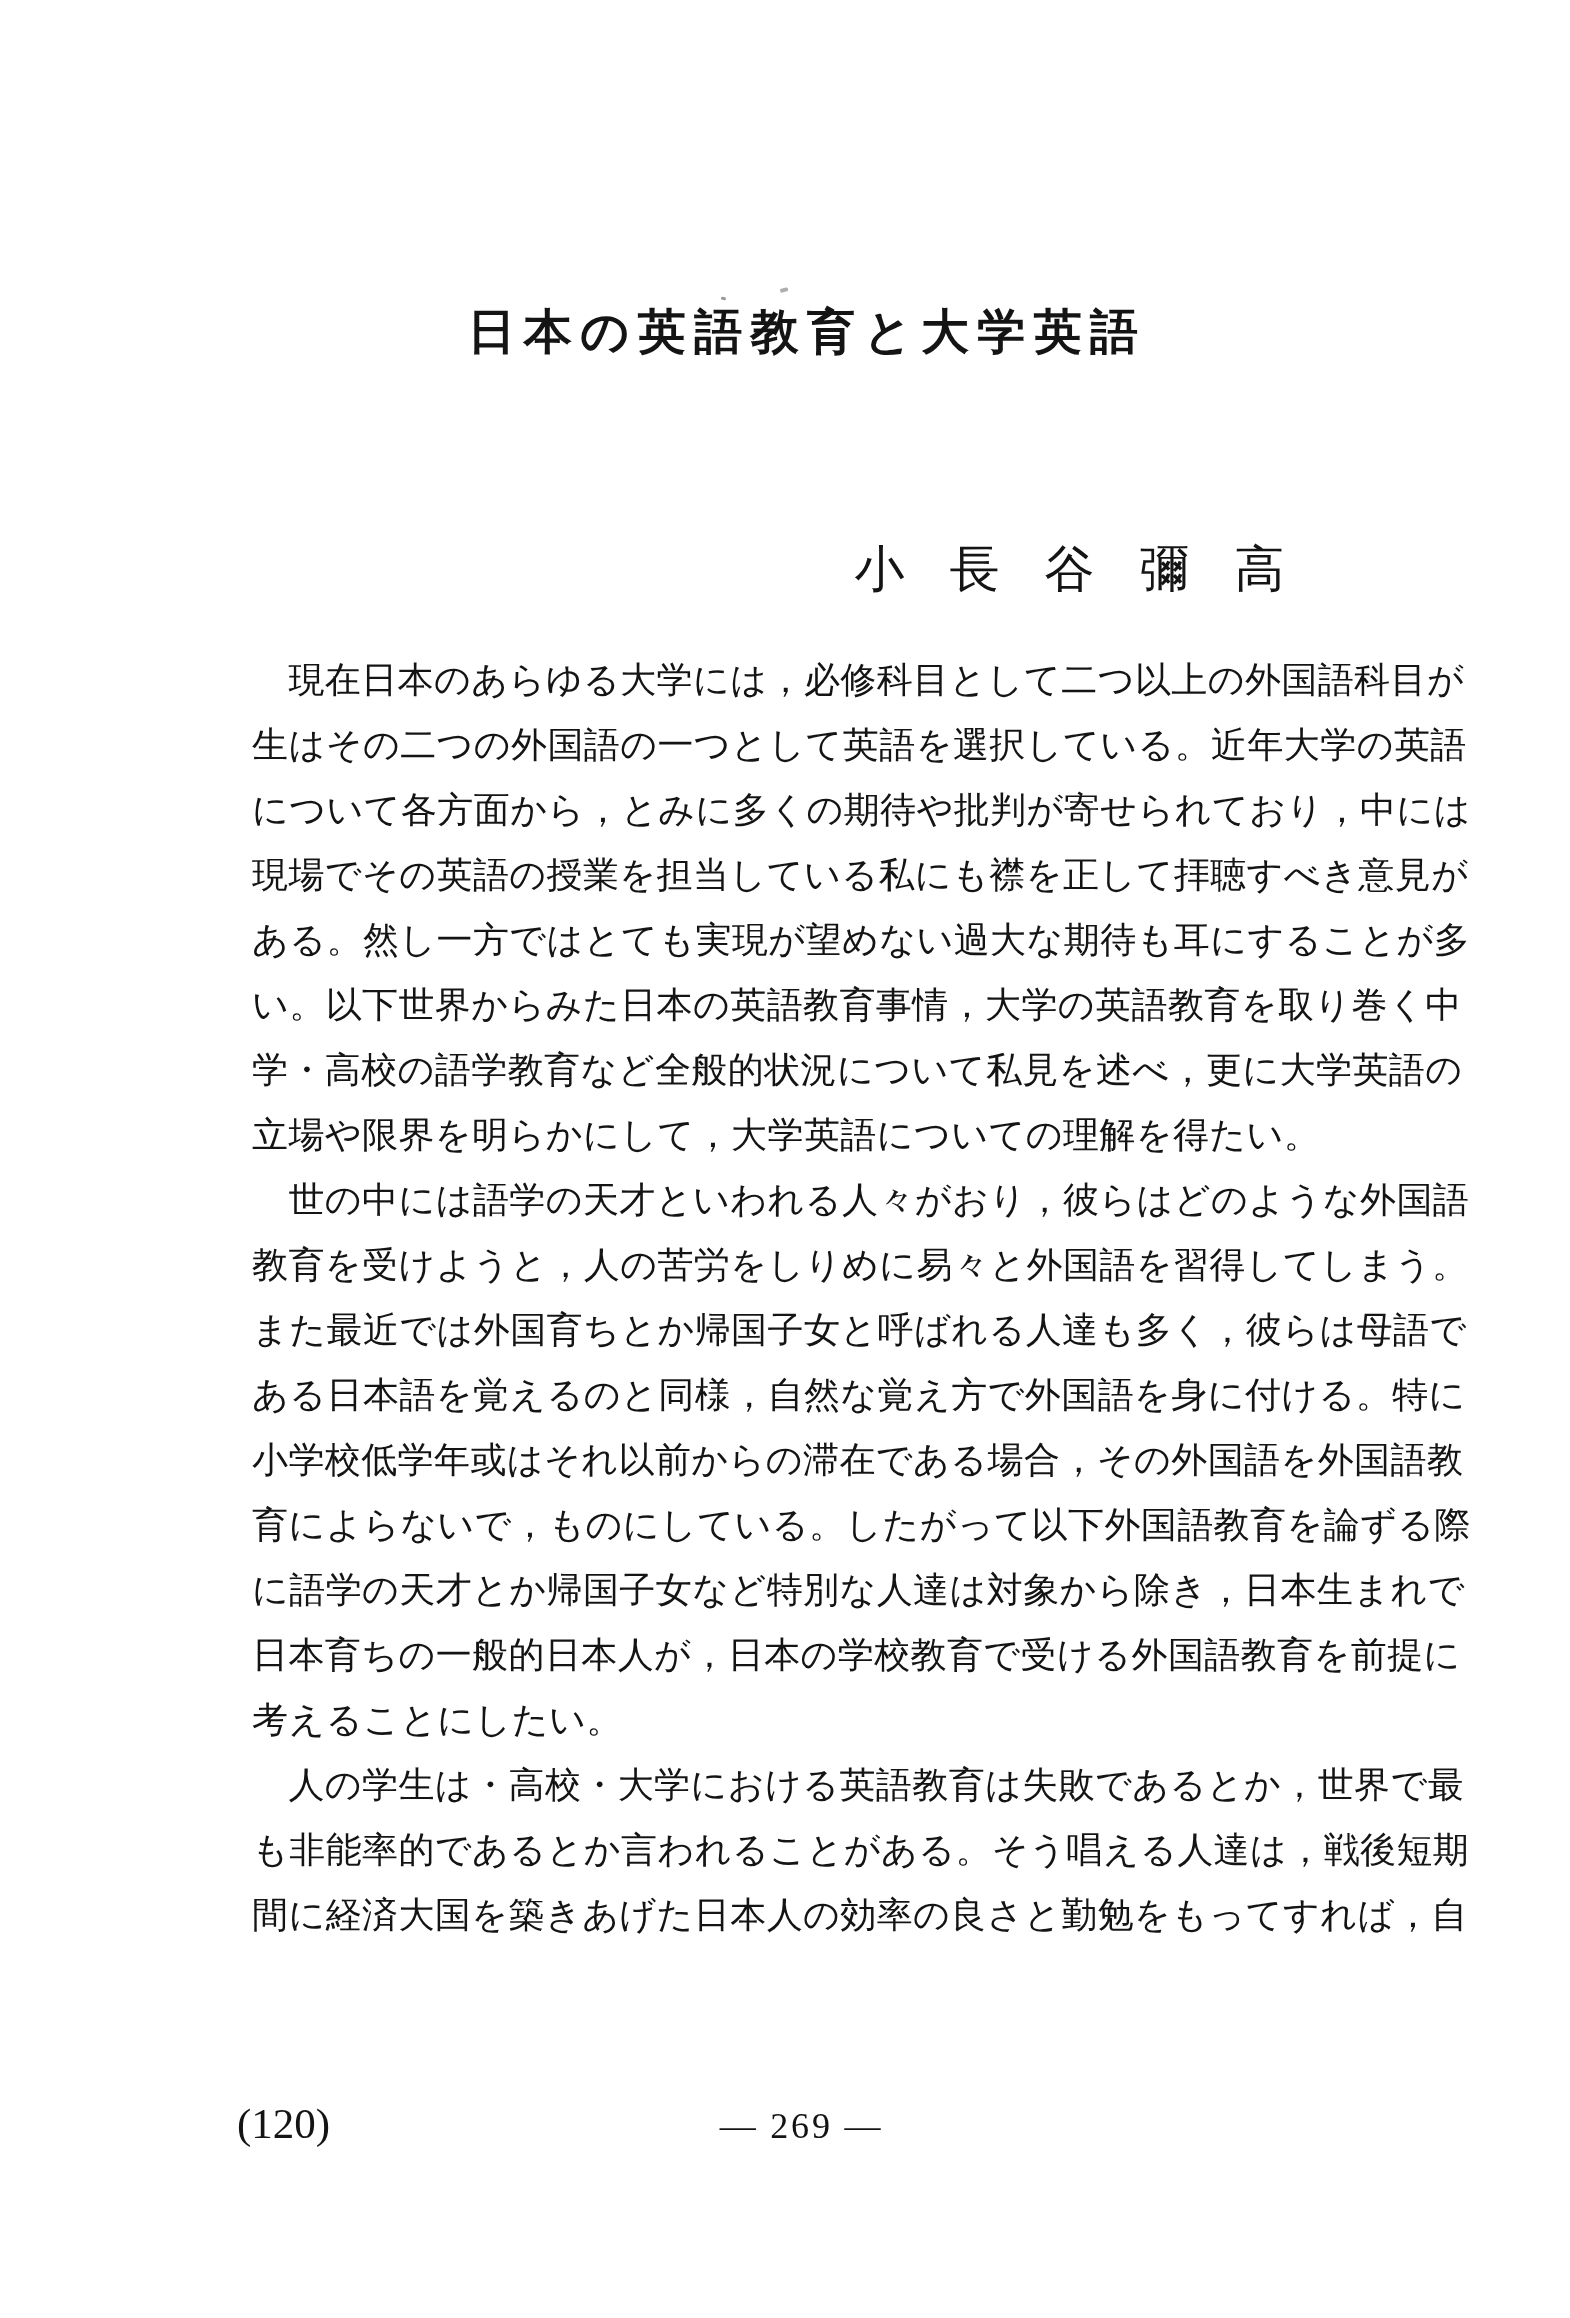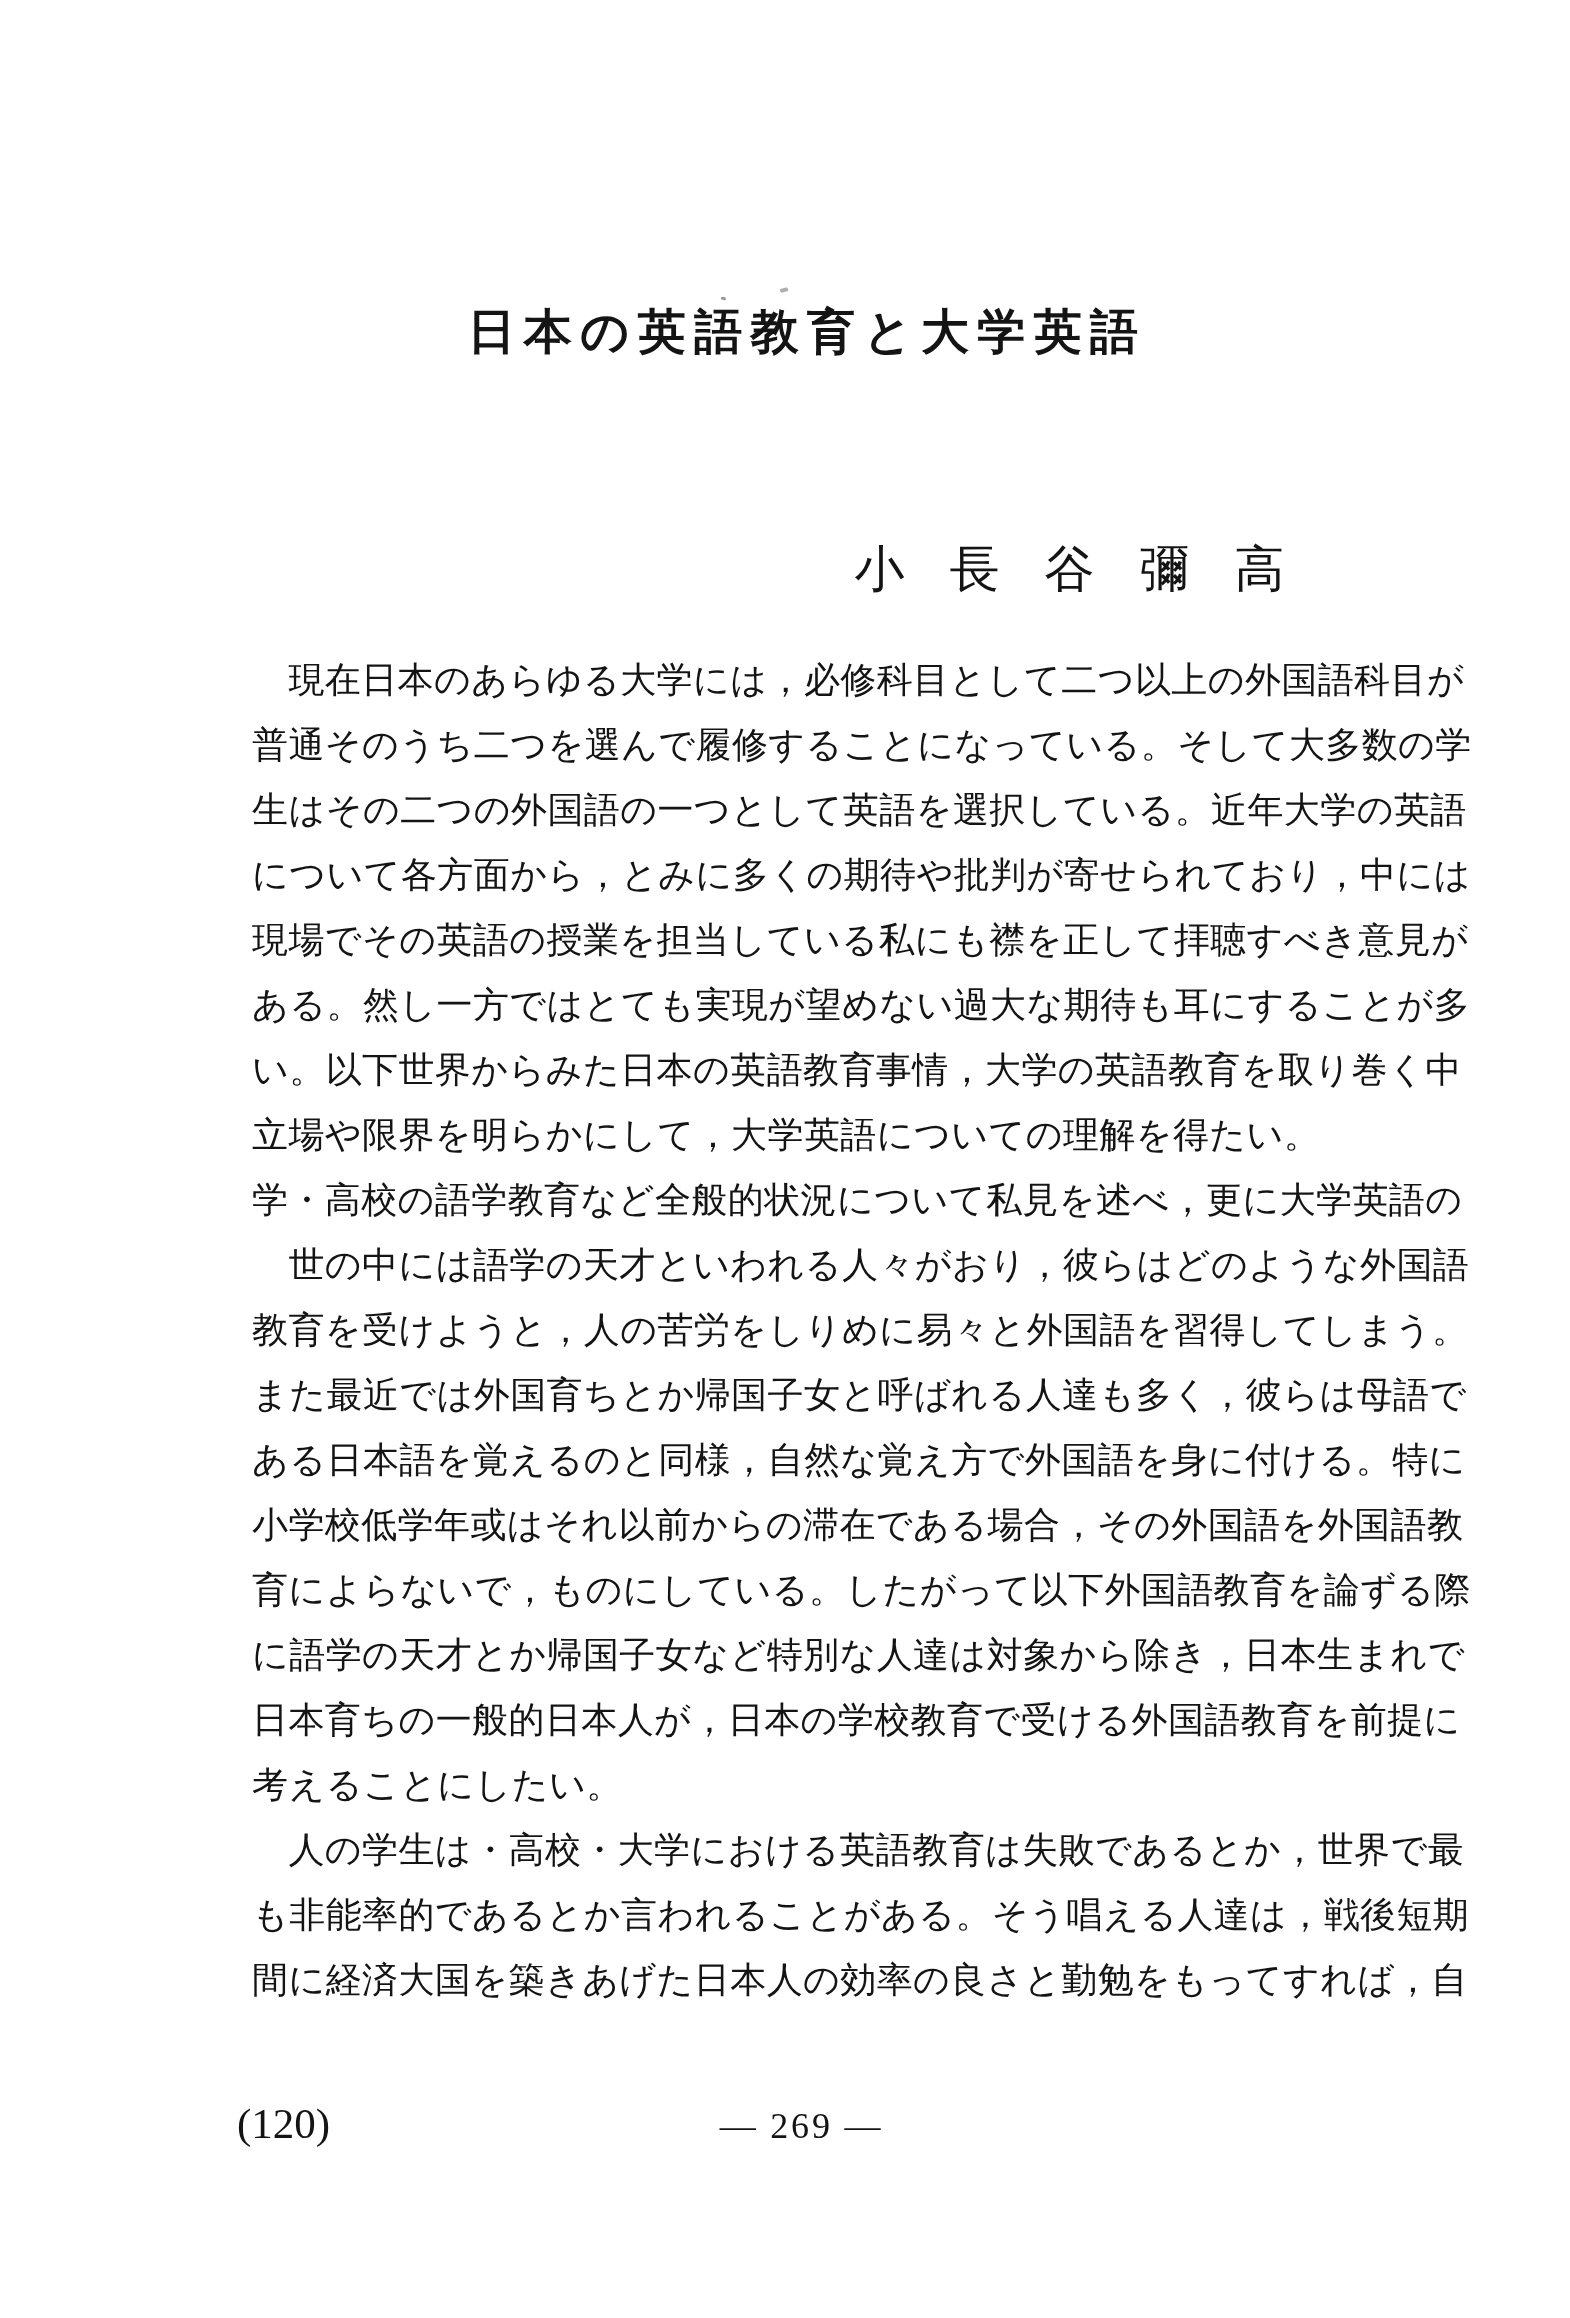--- a/index.html
+++ b/index.html
@@ -97,28 +97,27 @@
 
   <span class="speck speck-a"></span>
   <span class="speck speck-b"></span>
 
   <h1 class="title">日本の英語教育と大学英語</h1>
 
   <div class="author">小長谷彌高</div>
 
   <div class="body-text">
       <div class="line">　現在日本のあらゆる大学には，必修科目として二つ以上の外国語科目が</div>
-      <div class="line">普通そのうち二つを選んで履修することになっている。そして大多数の学</div>
       <div class="line">生はその二つの外国語の一つとして英語を選択している。近年大学の英語</div>
       <div class="line">について各方面から，とみに多くの期待や批判が寄せられており，中には</div>
       <div class="line">現場でその英語の授業を担当している私にも襟を正して拝聴すべき意見が</div>
       <div class="line">ある。然し一方ではとても実現が望めない過大な期待も耳にすることが多</div>
       <div class="line">い。以下世界からみた日本の英語教育事情，大学の英語教育を取り巻く中</div>
+      <div class="line">学・高校の語学教育など全般的状況について私見を述べ，更に大学英語の</div>
       <div class="line">立場や限界を明らかにして，大学英語についての理解を得たい。</div>
-      <div class="line">学・高校の語学教育など全般的状況について私見を述べ，更に大学英語の</div>
       <div class="line">　世の中には語学の天才といわれる人々がおり，彼らはどのような外国語</div>
       <div class="line">教育を受けようと，人の苦労をしりめに易々と外国語を習得してしまう。</div>
       <div class="line">また最近では外国育ちとか帰国子女と呼ばれる人達も多く，彼らは母語で</div>
       <div class="line">ある日本語を覚えるのと同様，自然な覚え方で外国語を身に付ける。特に</div>
       <div class="line">小学校低学年或はそれ以前からの滞在である場合，その外国語を外国語教</div>
       <div class="line">育によらないで，ものにしている。したがって以下外国語教育を論ずる際</div>
       <div class="line">に語学の天才とか帰国子女など特別な人達は対象から除き，日本生まれで</div>
       <div class="line">日本育ちの一般的日本人が，日本の学校教育で受ける外国語教育を前提に</div>
       <div class="line">考えることにしたい。</div>
       <div class="line">　人の学生は・高校・大学における英語教育は失敗であるとか，世界で最</div>

